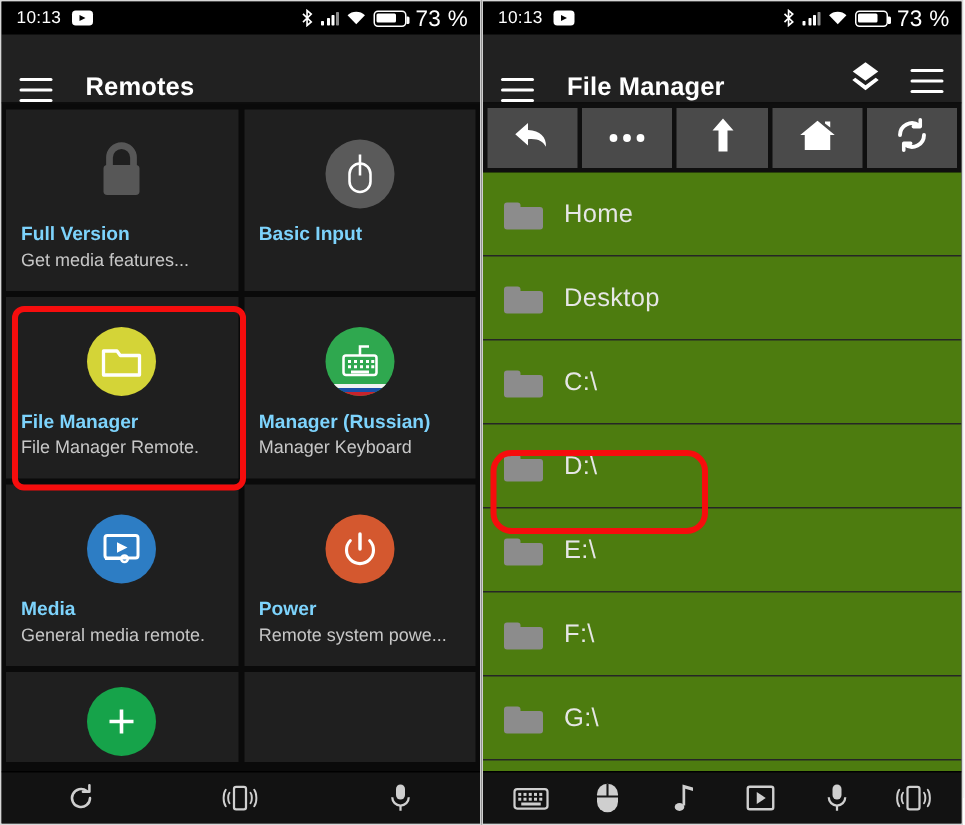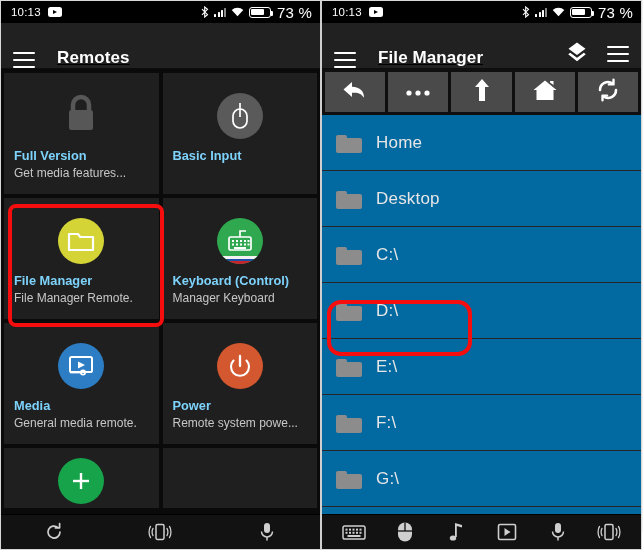--- a/index.html
+++ b/index.html
@@ -7,21 +7,20 @@
     width: 643px; height: 550px;
     background: #ffffff;
     font-family: "Liberation Sans", sans-serif;
     overflow: hidden;
   }
   .screenshot {
     position: relative;
     width: 643px; height: 532px;
     background: #f2f2f2;
     display: flex;
-    text-decoration: underline;
   }
   .phone {
     position: relative;
     width: 321px; height: 550px;
     background: #000000;
     overflow: hidden;
     border: 1px solid #d8d8d8;
   }
   .phone.left  { border-right: 1px solid #cfcfcf; }
   .phone.right { border-left: 1px solid #cfcfcf; }
@@ -122,21 +121,21 @@
 
   
   .toolbar{
     height:46px; background:#0f0f0f; display:flex; gap:3px; padding:3px;
   }
   .tb-btn{
     flex:1; background:#4a4a4a; display:flex;align-items:center;justify-content:center;
   }
   .filelist{
     position:absolute; top:114px; left:0; right:0; bottom:35px;
-    background:#0369a1; overflow:hidden;
+    background:#4d7c0f; overflow:hidden;
   }
   .frow{
     height:56px; display:flex; align-items:center; padding-left:14px; gap:14px;
     border-bottom:1px solid #262626;
   }
   .frow-label{ color:#e6e6e6; font-size:17px; letter-spacing:.2px; }
   .folder{
     width:26px;height:20px;position:relative;flex:none;
   }
   .folder::before{
@@ -255,21 +254,21 @@
                 <rect x="7" y="15.5" width="2" height="2"></rect>
                   <rect x="11" y="15.5" width="2" height="2"></rect>
                 <rect x="15" y="15.5" width="2" height="2"></rect>
                   <rect x="19" y="15.5" width="2" height="2"></rect>
                 <rect x="22.5" y="15.5" width="2" height="2"></rect>
                 <rect x="9" y="19" width="12" height="2"></rect>
               </g>
             </svg>
           </span>
         </div>
-        <div class="tile-title">Keyboard (Control)</div>
+        <div class="tile-title">Manager (Russian)</div>
         <div class="tile-sub">Manager Keyboard</div>
       </div>
 
       <div class="tile">
         <div class="tile-icon-wrap">
           <span class="circ" style="background:#2d7dc4">
             <svg width="28" height="24" viewBox="0 0 28 24">
               <rect x="3" y="3" width="22" height="15" rx="1.6" fill="none" stroke="#fff" stroke-width="2"></rect>
               <path d="M11 7.5l7 3.5-7 3.5z" fill="#fff"></path>
               <circle cx="16" cy="18.5" r="2.2" fill="none" stroke="#fff" stroke-width="1.7"></circle>

